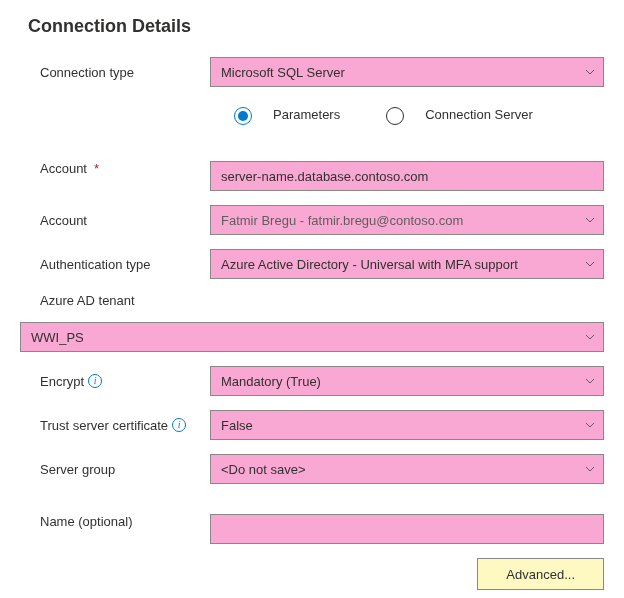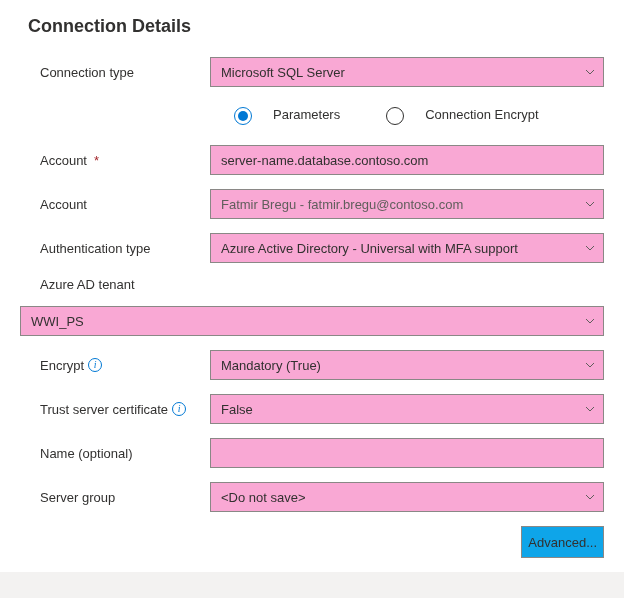--- a/index.html
+++ b/index.html
@@ -79,21 +79,21 @@
     right: 8px;
     top: 50%;
     transform: translateY(-50%);
     pointer-events: none;
     width: 12px; height: 12px;
     display: flex;
     align-items: center;
     justify-content: center;
   }
   .chevron svg { display:block; }
-  .text-input { padding-right: 10px; }
+  .text-input { padding-right: 10px; margin-top: 16px; }
   .radio-row {
     display: flex;
     align-items: center;
     gap: 22px;
     height: 30px;
   }
   .radio-opt {
     display: flex;
     align-items: flex-start;
     gap: 21px;
@@ -115,25 +115,25 @@
     border-radius: 50%;
     background: #0078d4;
   }
   .adv-row {
     display:flex;
     justify-content: flex-end;
     margin: 6px 0 14px 0;
   }
   .btn {
     height: 32px;
-    padding: 0 6px;
+    padding: 0 28px;
     font-size: 13px;
     font-family: inherit;
     border: 1px solid #8a8886;
-    background: #0ea5e9;
+    background: #fef9c3;
     color: #323130;
     cursor: pointer;
   }
   .footer {
     background: #f3f2f1;
     padding: 14px 20px;
     display: flex;
     justify-content: flex-end;
     gap: 10px;
   }
@@ -163,21 +163,21 @@
     <div class="form-control-wrap">
       <div class="radio-row">
         <div class="radio-opt">
           <span class="radio-circle checked">
               <span class="radio-dot"></span>
             </span>
           <span>Parameters</span>
         </div>
         <div class="radio-opt">
           <span class="radio-circle"></span>
-          <span>Connection Encrypt</span>
+          <span>Connection Server</span>
         </div>
       </div>
     </div>
   </div>
 
   <div class="form-row">
     <div class="form-label">
       <span>Account</span>
         <span class="required-asterisk">*</span>
     </div>
@@ -259,37 +259,37 @@
         <span class="chevron">
           <svg width="12" height="12" viewBox="0 0 12 12">
               <path d="M2 4 L6 8 L10 4" stroke="#605e5c" stroke-width="1" fill="none"></path>
             </svg>
         </span>
       </div>
     </div>
   </div>
 
   <div class="form-row">
+    <div class="form-label">Server group</div>
+    <div class="form-control-wrap">
+      <div class="select-wrap">
+        <input class="select-box" readonly="" value="&lt;Do not save&gt;" style="">
+        <span class="chevron">
+          <svg width="12" height="12" viewBox="0 0 12 12">
+              <path d="M2 4 L6 8 L10 4" stroke="#605e5c" stroke-width="1" fill="none"></path>
+            </svg>
+        </span>
+      </div>
+    </div>
+  </div>
+
+  <div class="form-row">
     <div class="form-label">Name (optional)</div>
     <div class="form-control-wrap">
       <input class="text-input" type="text" value="" style="">
-    </div>
-  </div>
-
-  <div class="form-row">
-    <div class="form-label">Server group</div>
-    <div class="form-control-wrap">
-      <div class="select-wrap">
-        <input class="select-box" readonly="" value="&lt;Do not save&gt;" style="">
-        <span class="chevron">
-          <svg width="12" height="12" viewBox="0 0 12 12">
-              <path d="M2 4 L6 8 L10 4" stroke="#605e5c" stroke-width="1" fill="none"></path>
-            </svg>
-        </span>
-      </div>
     </div>
   </div>
 
   <div class="adv-row">
     <button class="btn">Advanced...</button>
   </div>
 </div>
 
 <div class="footer">
   

